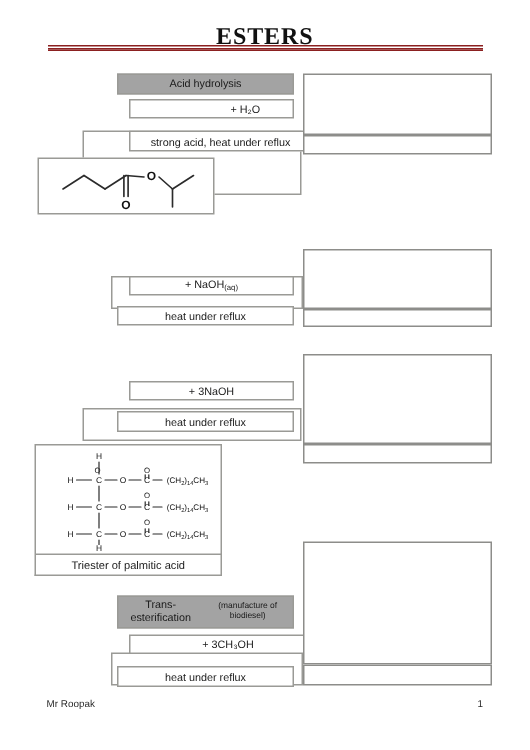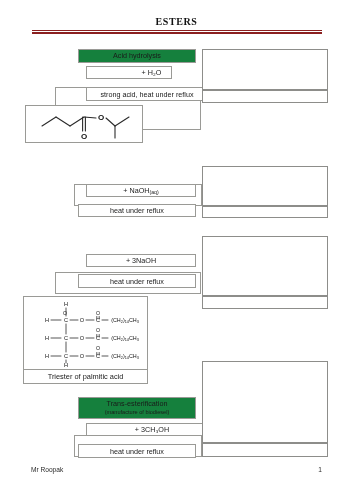--- a/index.html
+++ b/index.html
@@ -22,21 +22,21 @@
   }
 
   
   .doc-title {
     position: absolute;
     left: 0;
     top: 16px;
     width: 353px;
     text-align: center;
     font-family: "Liberation Serif", serif;
-    font-size: 10px;
+    font-size: 16px;
     font-weight: bold;
     letter-spacing: 0.6px;
     color: #111111;
   }
   .title-rule {
     position: absolute;
     left: 32px;
     top: 30px;
     width: 290px;
     height: 4px;
@@ -55,21 +55,21 @@
   }
 
   
   .box {
     position: absolute;
     box-sizing: border-box;
     border: 1px solid #9a9a96;
     background: #ffffff;
   }
   .hdr {
-    background: #15803d;
+    background: #a3a3a3;
     border: 1px solid #9a9a96;
     display: flex;
     align-items: center;
     justify-content: center;
     text-align: center;
     font-size: 7.2px;
     line-height: 1.2;
     color: #1a1a1a;
   }
   .cond {
@@ -138,21 +138,21 @@
 
   <div class="doc-title">ESTERS</div>
   <div class="title-rule"></div>
 
   <div class="box outer" style="left:55px; top:87px; width:146px; height:43px;"></div>
 
   <div class="box hdr" style="left:78px; top:49px; width:118px; height:14px;">
     <span>Acid hydrolysis</span>
   </div>
 
-  <div class="box cond" style="left:86px; top:66px; width:86px; height:13px;padding-left:45px;">
+  <div class="box cond" style="left:86px; top:66px; width:110px; height:13px;padding-left:45px;">
     <span>+ H₂O</span>
   </div>
 
   <div class="box cond" style="left:74px; top:87px; width:122px; height:14px;margin-left:12px;">
     <span>strong acid, heat under reflux</span>
   </div>
 
   <div class="box answer" style="left:202px; top:49px; width:126px; height:41px;">
     <span></span>
   </div>
@@ -282,21 +282,21 @@
         <line x1="75.2" y1="55.5" x2="75.2" y2="58"></line>
       </g>
     </svg>
   </div>
   <div class="struct-caption" style="left:23px; top:370px; width:125px; height:14px;text-align:right;">
     <span>Triester of palmitic acid</span>
   </div>
 
   <div class="box outer" style="left:74px; top:435px; width:128px; height:22px;"></div>
 
-  <div class="box hdr" style="left:78px; top:397px; width:118px; height:22px; flex-direction:column; justify-content:center;">
+  <div class="box hdr" style="left:78px; top:397px; width:118px; height:22px; flex-direction:row; justify-content:center;">
     <span>Trans-esterification</span>
     <span class="sub-line">(manufacture of biodiesel)</span>
   </div>
 
   <div class="box cond" style="left:86px; top:423px; width:132px; height:13px;">
     <span>+ 3CH₃OH</span>
   </div>
 
   <div class="box cond" style="left:78px; top:444px; width:118px; height:14px;">
     <span>heat under reflux</span>

